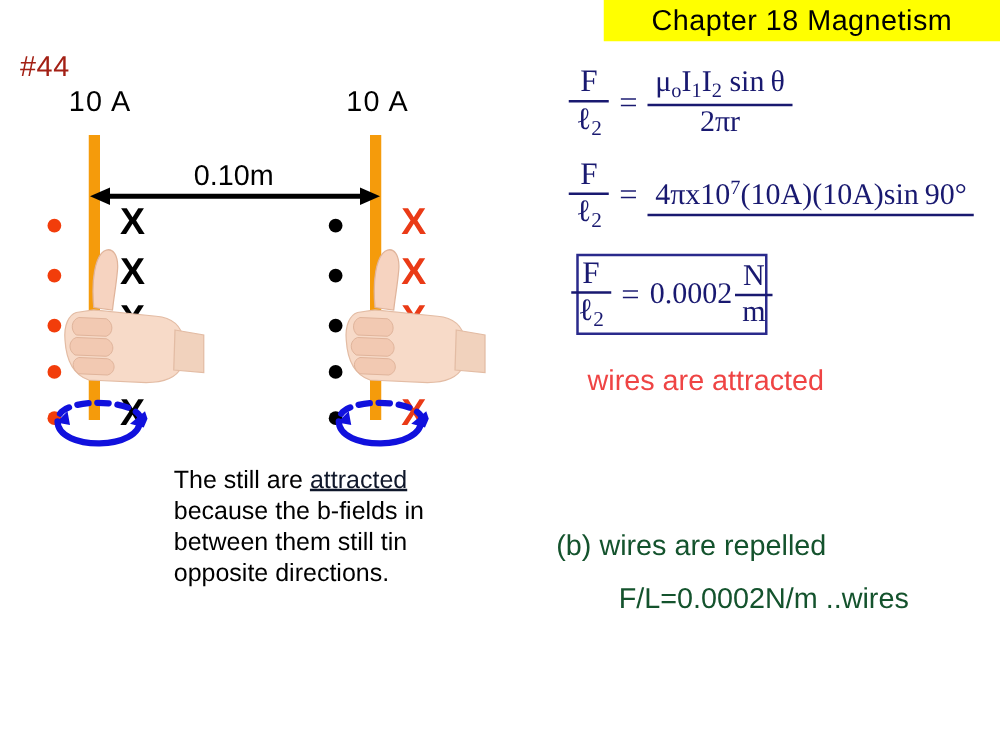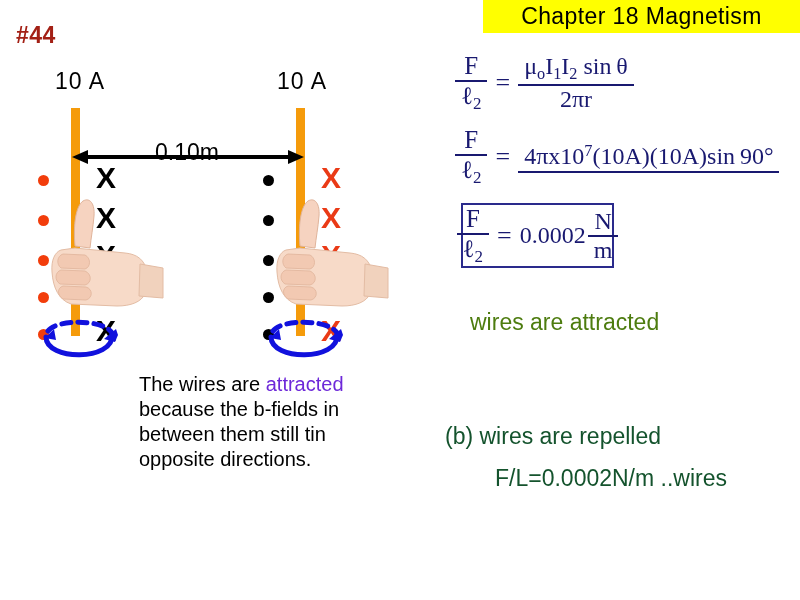--- a/index.html
+++ b/index.html
@@ -25,23 +25,23 @@
   }
   #title-text {
     font-size: 23px;
     letter-spacing: 0.4px;
     color: #000000;
     white-space: nowrap;
   }
 
   
   #slide-number {
-    left: 16px; top: 22px;
-    font-size: 23px;
-    font-weight: bold;
+    left: 16px; top: 40px;
+    font-size: 23px;
+    font-weight: normal;
     color: #A32015;
     letter-spacing: 0.5px;
   }
 
   
   .current-label {
     font-size: 23px;
     color: #000000;
     letter-spacing: 1px;
     white-space: nowrap;
@@ -56,21 +56,20 @@
   }
   #wire-left  { left: 71px;  top: 108px; height: 228px; }
   #wire-right { left: 296px; top: 108px; height: 228px; }
 
   
   #distance-label {
     left: 155px; top: 127px;
     font-size: 23px;
     color: #000000;
     white-space: nowrap;
-    margin-top: 12px;
   }
   #distance-arrow { left: 72px; top: 148px; width: 232px; height: 18px; }
   
   .dot {
     position: absolute;
     width: 11px; height: 11px;
     border-radius: 50%;
   }
   .dot-red   { background: #F23D0B; }
   .dot-black { background: #000000; }
@@ -96,21 +95,22 @@
   #field-loop-right { left: 257px; top: 311px; }
 
   
   #explanation {
     left: 139px; top: 372px; width: 210px;
     font-size: 20px;
     line-height: 25px;
     color: #000000;
   }
   #explanation .highlight {
-    color: #6d28d9;
+    color: #0f172a;
+    text-decoration: underline;
   }
 
   
   .eq {
     color: #191970;
     font-family: "Liberation Serif", serif;
   }
   #equation-1 { left: 455px; top: 52px; }
   #equation-2 { left: 455px; top: 126px; }
 
@@ -141,23 +141,23 @@
   #equation-box {
     left: 461px; top: 203px;
     width: 153px; height: 65px;
     border: 2px solid #2A2A8C;
     box-sizing: border-box;
     display: flex; align-items: center; justify-content: center;
   }
 
   
   #attracted-statement {
-    left: 470px; top: 309px;
-    font-size: 23px;
-    color: #4d7c0f;
+    left: 470px; top: 291px;
+    font-size: 23px;
+    color: #ef4444;
     white-space: nowrap;
   }
   .answer-red {
     font-size: 23px;
     color: #14532d;
     white-space: nowrap;
   }
   #answer-line-1 { left: 445px; top: 423px; }
   #answer-line-2 { left: 495px; top: 465px; }
 </style>
@@ -248,21 +248,21 @@
   <polygon points="84,18 72,28 83,31 86,24" fill="#1111DD"></polygon>
 </svg>
 <svg class="abs field-loop" id="field-loop-right" viewBox="0 0 96 56">
   <path d="M16,20 C24,8 72,8 80,22" fill="none" stroke="#1111DD" stroke-width="5" stroke-dasharray="9,7" stroke-linecap="round"></path>
   <path d="M14,26 C14,50 82,50 80,24" fill="none" stroke="#1111DD" stroke-width="5" stroke-linecap="round"></path>
   <polygon points="10,30 22,18 24,29 13,27" fill="#1111DD"></polygon>
   <polygon points="84,18 72,28 83,31 86,24" fill="#1111DD"></polygon>
 </svg>
 
 <div class="abs" id="explanation">
-  <span>The wires are </span><span class="highlight">attracted</span><span> because the b-fields in between them still tin opposite directions.</span>
+  <span>The still are </span><span class="highlight">attracted</span><span> because the b-fields in between them still tin opposite directions.</span>
 </div>
 
 <div class="abs eq eqrow" id="equation-1">
   <span class="frac">
     <span class="num f-big">F</span>
     <span class="bar"></span>
     <span class="den f-big"><span>ℓ</span><span class="sub">2</span></span>
   </span>
   <span class="eq-sign">=</span>
   <span class="frac">

